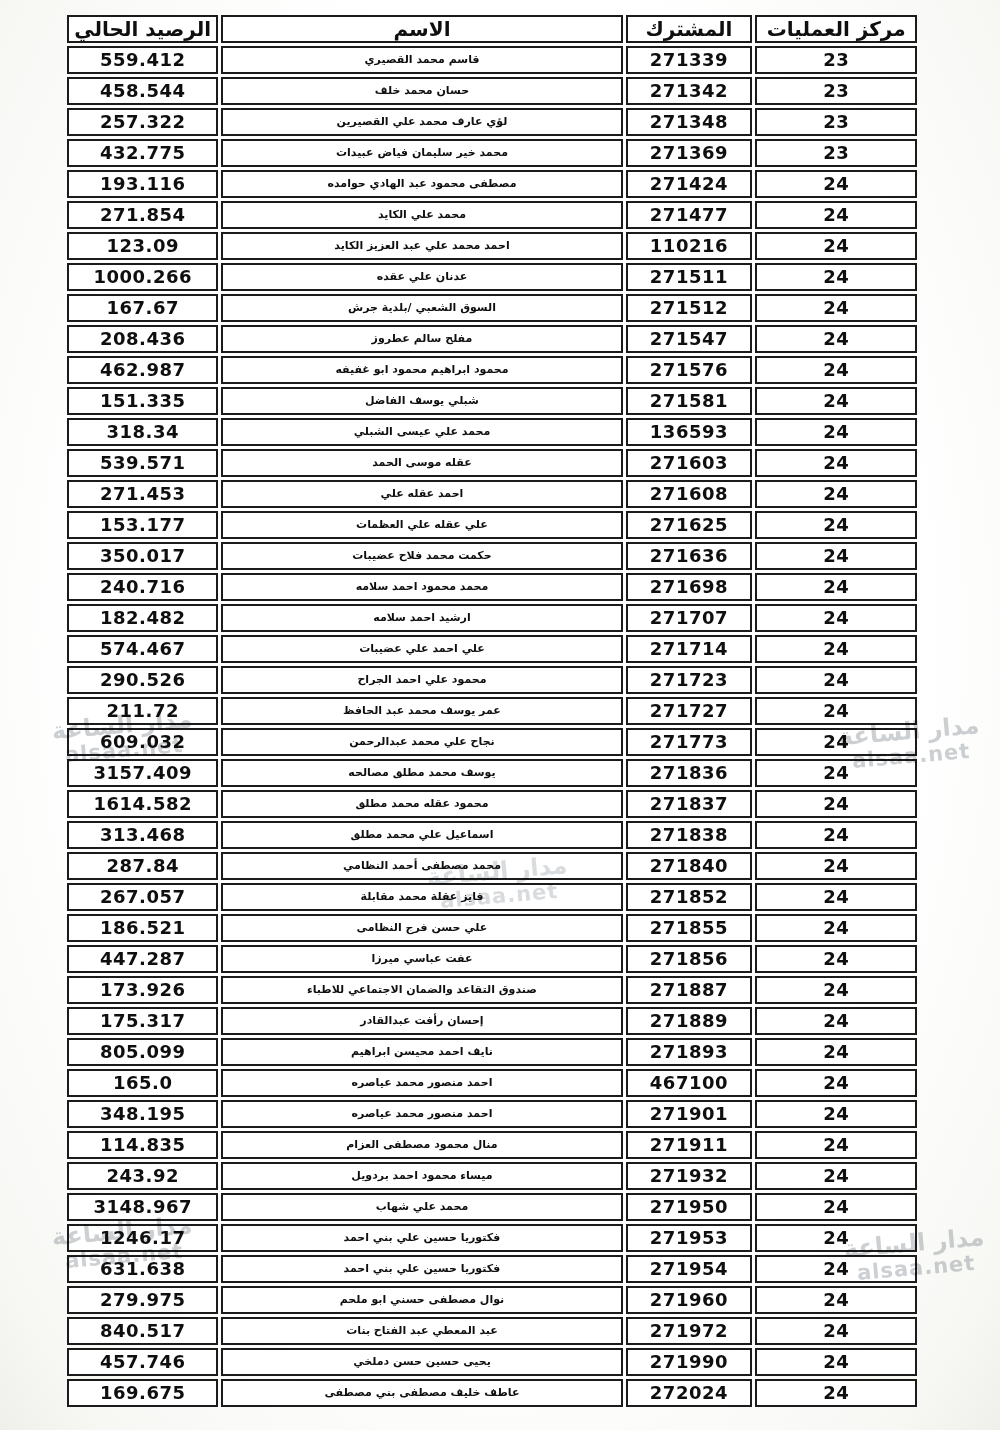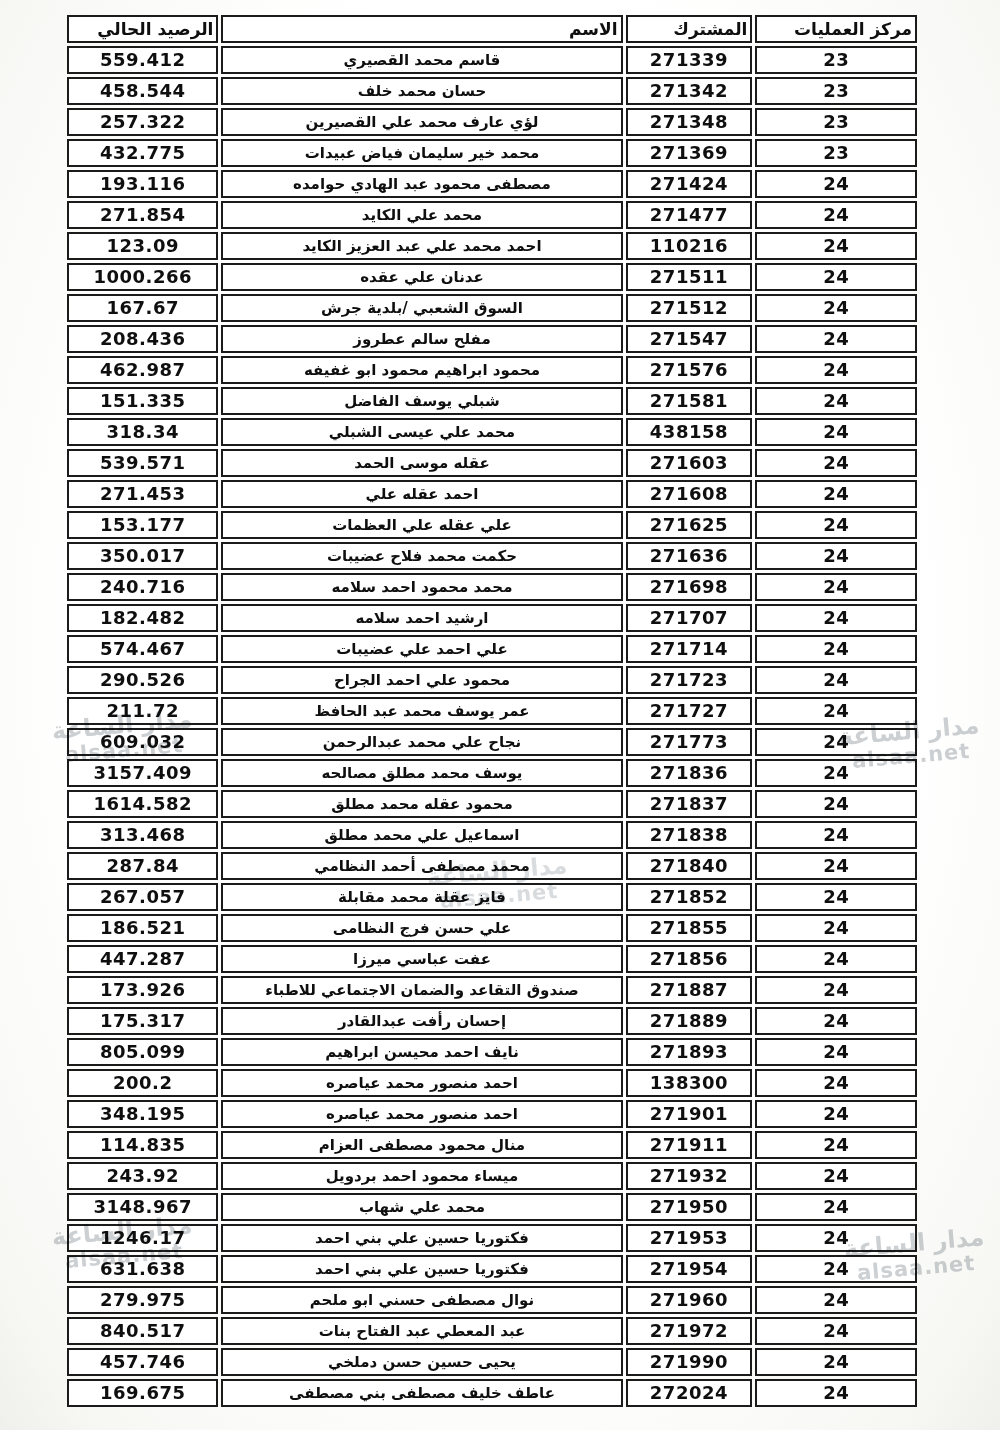--- a/index.html
+++ b/index.html
@@ -18,22 +18,22 @@
     border-collapse:separate;border-spacing:3px;
     table-layout:fixed;
   }
   th,td{
     border:2px solid #1b1b1b;background:#ffffff;
     text-align:center;vertical-align:middle;
     font-weight:bold;color:#0f0f0f;
     height:24px;line-height:24px;padding:0 3px;
     overflow:hidden;white-space:nowrap;
   }
-  th{font-size:17px;text-align:right;}
-  td.c-name{font-size:15px;}
+  th{font-size:20px;}
+  td.c-name{font-size:11px;}
   td.c-num{font-size:18px;letter-spacing:0.5px;}
   col.w-ops{width:158px;}
   col.w-sub{width:124px;}
   col.w-name{width:392px;}
   col.w-bal{width:148px;}
   
   .wm{
     position:absolute;text-align:center;
     color:#9aa1a8;opacity:.5;font-weight:bold;
     transform:rotate(-5deg);
@@ -133,21 +133,21 @@
       <td class="c-num">462.987</td>
     </tr>
           <tr>
       <td class="c-num">24</td>
       <td class="c-num">271581</td>
       <td class="c-name">شبلي يوسف الفاضل</td>
       <td class="c-num">151.335</td>
     </tr>
           <tr>
       <td class="c-num">24</td>
-      <td class="c-num">438158</td>
+      <td class="c-num">136593</td>
       <td class="c-name">محمد علي عيسى الشبلي</td>
       <td class="c-num">318.34</td>
     </tr>
           <tr>
       <td class="c-num">24</td>
       <td class="c-num">271603</td>
       <td class="c-name">عقله موسى الحمد</td>
       <td class="c-num">539.571</td>
     </tr>
           <tr>
@@ -259,23 +259,23 @@
       <td class="c-num">175.317</td>
     </tr>
           <tr>
       <td class="c-num">24</td>
       <td class="c-num">271893</td>
       <td class="c-name">نايف احمد محيسن ابراهيم</td>
       <td class="c-num">805.099</td>
     </tr>
           <tr>
       <td class="c-num">24</td>
-      <td class="c-num">138300</td>
+      <td class="c-num">467100</td>
       <td class="c-name">احمد منصور محمد عياصره</td>
-      <td class="c-num">200.2</td>
+      <td class="c-num">165.0</td>
     </tr>
           <tr>
       <td class="c-num">24</td>
       <td class="c-num">271901</td>
       <td class="c-name">احمد منصور محمد عياصره</td>
       <td class="c-num">348.195</td>
     </tr>
           <tr>
       <td class="c-num">24</td>
       <td class="c-num">271911</td>

